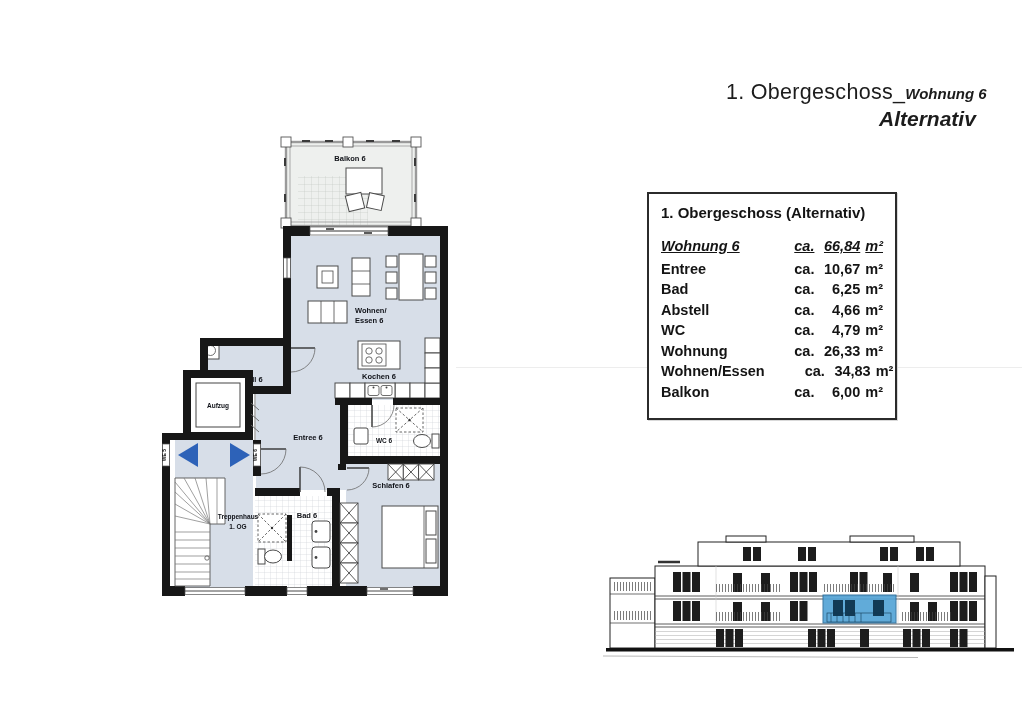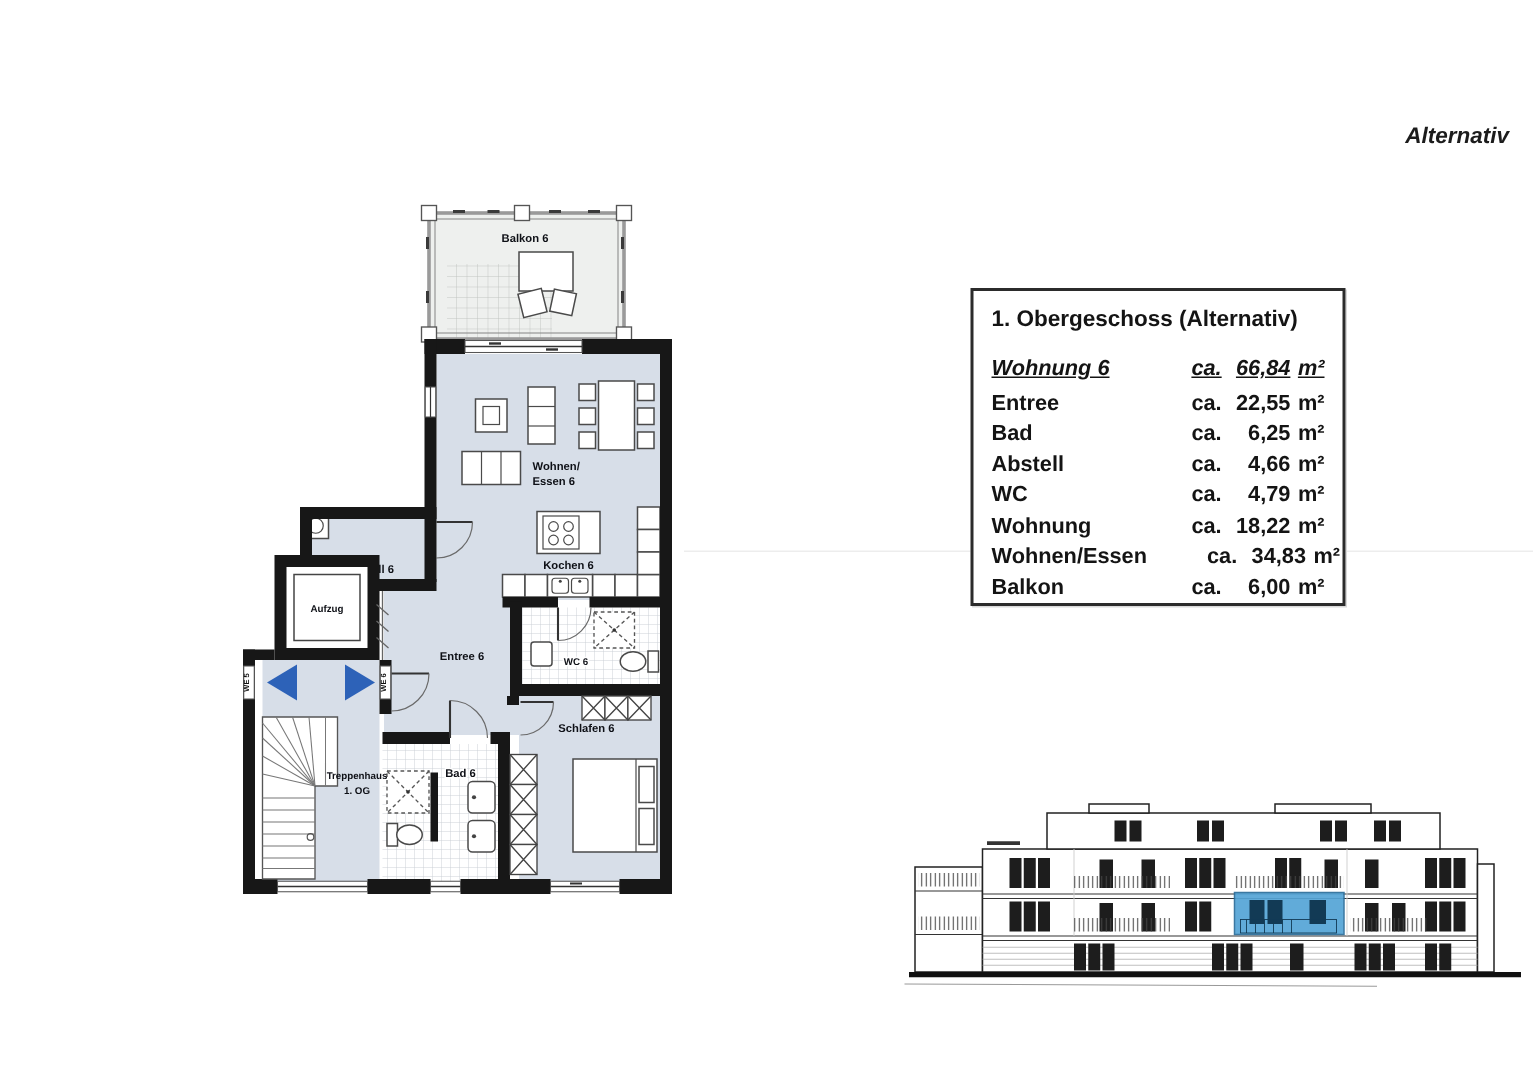--- a/index.html
+++ b/index.html
@@ -4,25 +4,25 @@
 <style>
   html,body{margin:0;padding:0;}
   body{width:1024px;height:723px;background:#fff;position:relative;overflow:hidden;
        font-family:"Liberation Sans",sans-serif;color:#111;}
   .scan-line{position:absolute;left:456px;top:367px;width:566px;height:1px;background:#ededed;}
 
   
   .title-block{position:absolute;left:726px;top:80px;width:280px;}
   .t-main{font-size:21.5px;font-weight:400;color:#1c1c1c;letter-spacing:.3px;}
   .t-unit{font-size:15px;font-weight:bold;font-style:italic;color:#1c1c1c;}
-  .t-variant{font-size:15px;font-weight:bold;font-style:italic;color:#1c1c1c;margin-left:153px;margin-top:2px;text-align:right;}
+  .t-variant{font-size:21px;font-weight:bold;font-style:italic;color:#1c1c1c;margin-left:153px;margin-top:2px;}
 
   
   .area-table{position:absolute;left:647px;top:192px;width:222px;border:2px solid #2b2b2b;
-              background:#fff;padding:10px 12px 0 12px;box-shadow:1px 1px 0 #d9d9d9;}
+              background:#fff;padding:10px 12px 16px 12px;box-shadow:1px 1px 0 #d9d9d9;}
   .tbl-header{font-size:15px;font-weight:bold;margin-bottom:15px;color:#141414;}
   .trow{display:flex;align-items:baseline;line-height:20.5px;font-size:14.5px;color:#141414;font-weight:bold;}
   .trow .rl{flex:1;}
   .vc{display:inline-flex;align-items:center;margin-left:40px;}
   .vc .ca{width:24px;}
   .vc .num{width:42px;text-align:right;}
   .vc .un{margin-left:5px;}
   .unit-row{font-weight:bold;font-style:italic;margin-bottom:2px;}
   .u{text-decoration:underline;}
 
@@ -48,40 +48,43 @@
   .el{stroke:#333;stroke-width:0.7;}
 </style>
 </head>
 <body style="--room-fill: #d7dee8; --balcony-fill: #eef0ee; --wall: #171717; --arrow-blue: #2d62b8;">
 
 <div class="page">
 
   <div class="scan-line"></div>
 
   <div class="title-block">
+    <div>
+      <span class="t-main">1. Obergeschoss_</span><span class="t-unit">Wohnung 6</span>
+    </div>
     <div class="t-variant">Alternativ</div>
   </div>
 
   <div class="area-table">
     <div class="tbl-header">1. Obergeschoss (Alternativ)</div>
     <div class="trow unit-row">
       <span class="rl u">Wohnung 6</span>
       <span class="vc u">
         <span class="ca">ca.</span>
         <span class="num">66,84</span>
         <span class="un">m²</span>
       </span>
     </div>
     <div>
 
         <div class="trow">
           <span class="rl">Entree</span>
           <span class="vc">
             <span class="ca">ca.</span>
-            <span class="num">22,55</span>
+            <span class="num">10,67</span>
             <span class="un">m²</span>
           </span>
         </div>
 
         <div class="trow">
           <span class="rl">Bad</span>
           <span class="vc">
             <span class="ca">ca.</span>
             <span class="num">6,25</span>
             <span class="un">m²</span>
@@ -103,21 +106,21 @@
             <span class="ca">ca.</span>
             <span class="num">4,79</span>
             <span class="un">m²</span>
           </span>
         </div>
 
         <div class="trow">
           <span class="rl">Wohnung</span>
           <span class="vc">
             <span class="ca">ca.</span>
-            <span class="num">18,22</span>
+            <span class="num">26,33</span>
             <span class="un">m²</span>
           </span>
         </div>
 
         <div class="trow">
           <span class="rl">Wohnen/Essen</span>
           <span class="vc">
             <span class="ca">ca.</span>
             <span class="num">34,83</span>
             <span class="un">m²</span>

